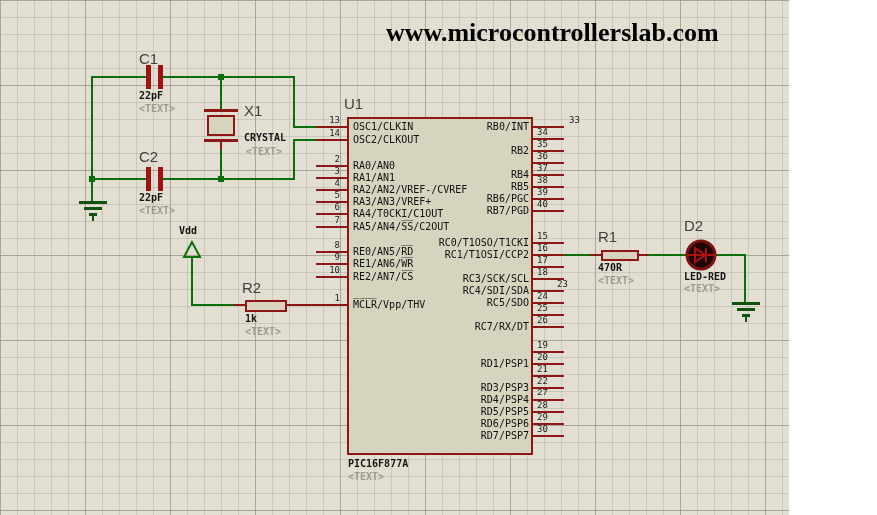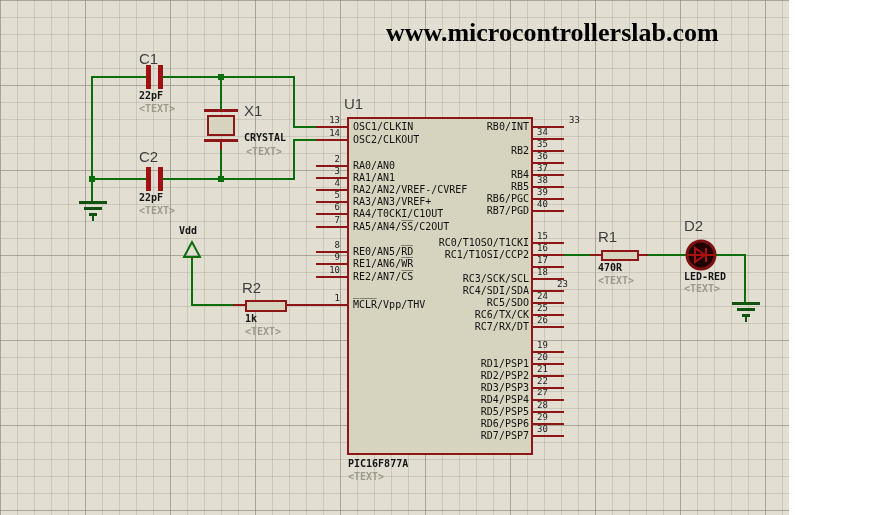--- a/index.html
+++ b/index.html
@@ -198,32 +198,30 @@
     <div class="pinnum pright" style="left: 537px; top: 267px;">18</div>
     <div class="pinlabel pright" style="left: 352px; top: 273px;">RC3/SCK/SCL</div>
     <div class="pinline" style="left: 533px; top: 290px;"></div>
     <div class="pinnum pright" style="left: 537px; top: 279px; margin-left: 20px;">23</div>
     <div class="pinlabel pright" style="left: 352px; top: 285px;">RC4/SDI/SDA</div>
     <div class="pinline" style="left: 533px; top: 302px;"></div>
     <div class="pinnum pright" style="left: 537px; top: 291px;">24</div>
     <div class="pinlabel pright" style="left: 352px; top: 297px;">RC5/SDO</div>
     <div class="pinline" style="left: 533px; top: 314px;"></div>
     <div class="pinnum pright" style="left: 537px; top: 303px;">25</div>
-    <div class="pinlabel pright" style="left: 352px; top: 309px;">RC6/TX/CK</div>
     <div class="pinline" style="left: 533px; top: 326px;"></div>
     <div class="pinnum pright" style="left: 537px; top: 315px;">26</div>
     <div class="pinlabel pright" style="left: 352px; top: 321px;">RC7/RX/DT</div>
     <div class="pinline" style="left: 533px; top: 351px;"></div>
     <div class="pinnum pright" style="left: 537px; top: 340px;">19</div>
     <div class="pinline" style="left: 533px; top: 363px;"></div>
     <div class="pinnum pright" style="left: 537px; top: 352px;">20</div>
     <div class="pinlabel pright" style="left: 352px; top: 358px;">RD1/PSP1</div>
     <div class="pinline" style="left: 533px; top: 375px;"></div>
     <div class="pinnum pright" style="left: 537px; top: 364px;">21</div>
-    <div class="pinlabel pright" style="left: 352px; top: 370px;">RD2/PSP2</div>
     <div class="pinline" style="left: 533px; top: 387px;"></div>
     <div class="pinnum pright" style="left: 537px; top: 376px;">22</div>
     <div class="pinlabel pright" style="left: 352px; top: 382px;">RD3/PSP3</div>
     <div class="pinline" style="left: 533px; top: 399px;"></div>
     <div class="pinnum pright" style="left: 537px; top: 388px; font-family: Liberation Mono, monospace;">27</div>
     <div class="pinlabel pright" style="left: 352px; top: 394px;">RD4/PSP4</div>
     <div class="pinline" style="left: 533px; top: 411px;"></div>
     <div class="pinnum pright" style="left: 537px; top: 400px;">28</div>
     <div class="pinlabel pright" style="left: 352px; top: 406px;">RD5/PSP5</div>
     <div class="pinline" style="left: 533px; top: 423px;"></div>

